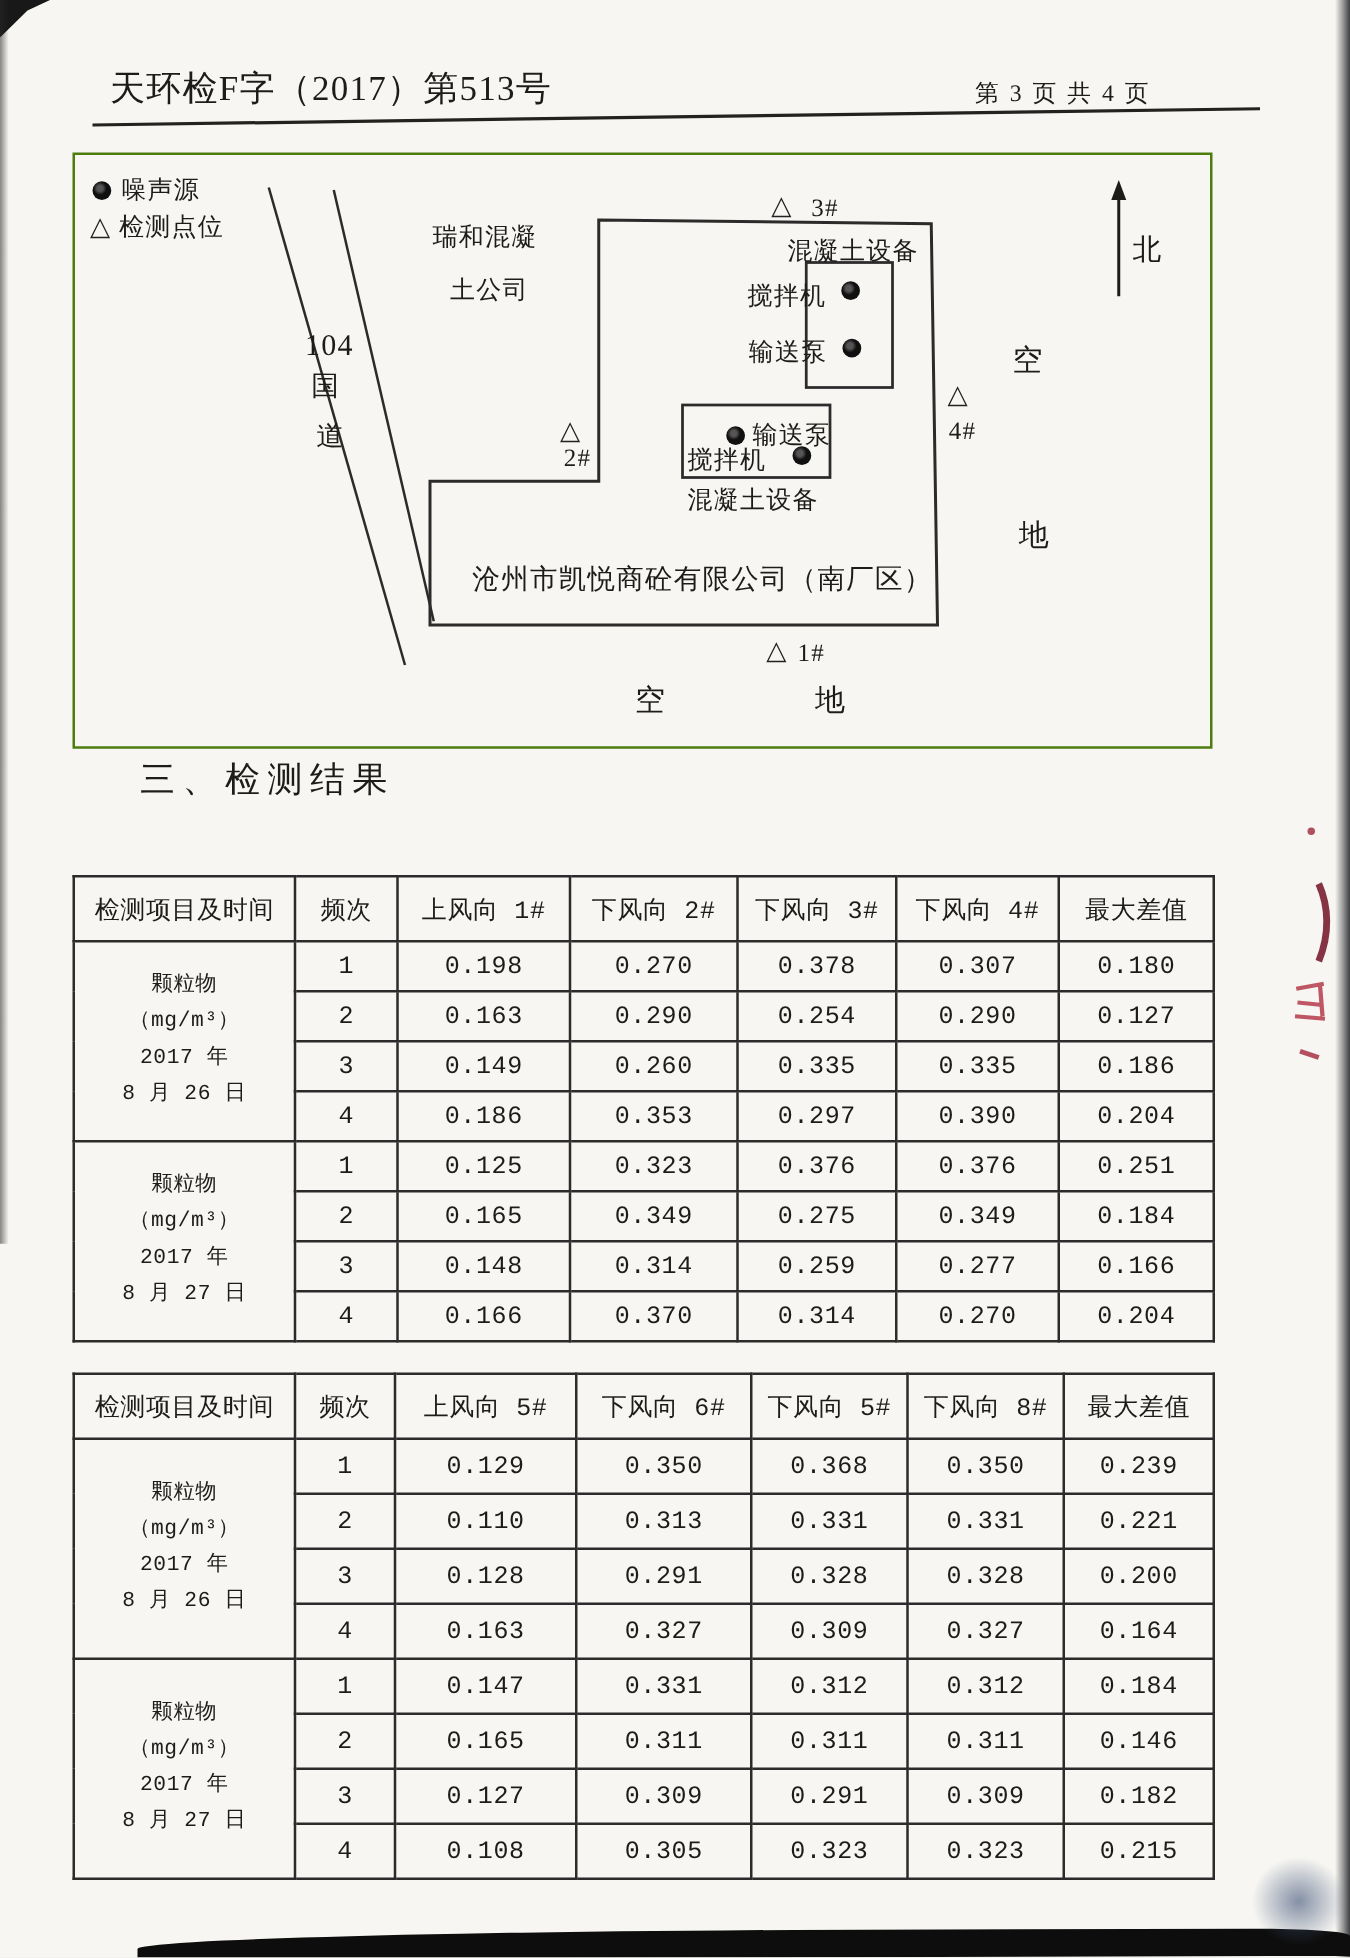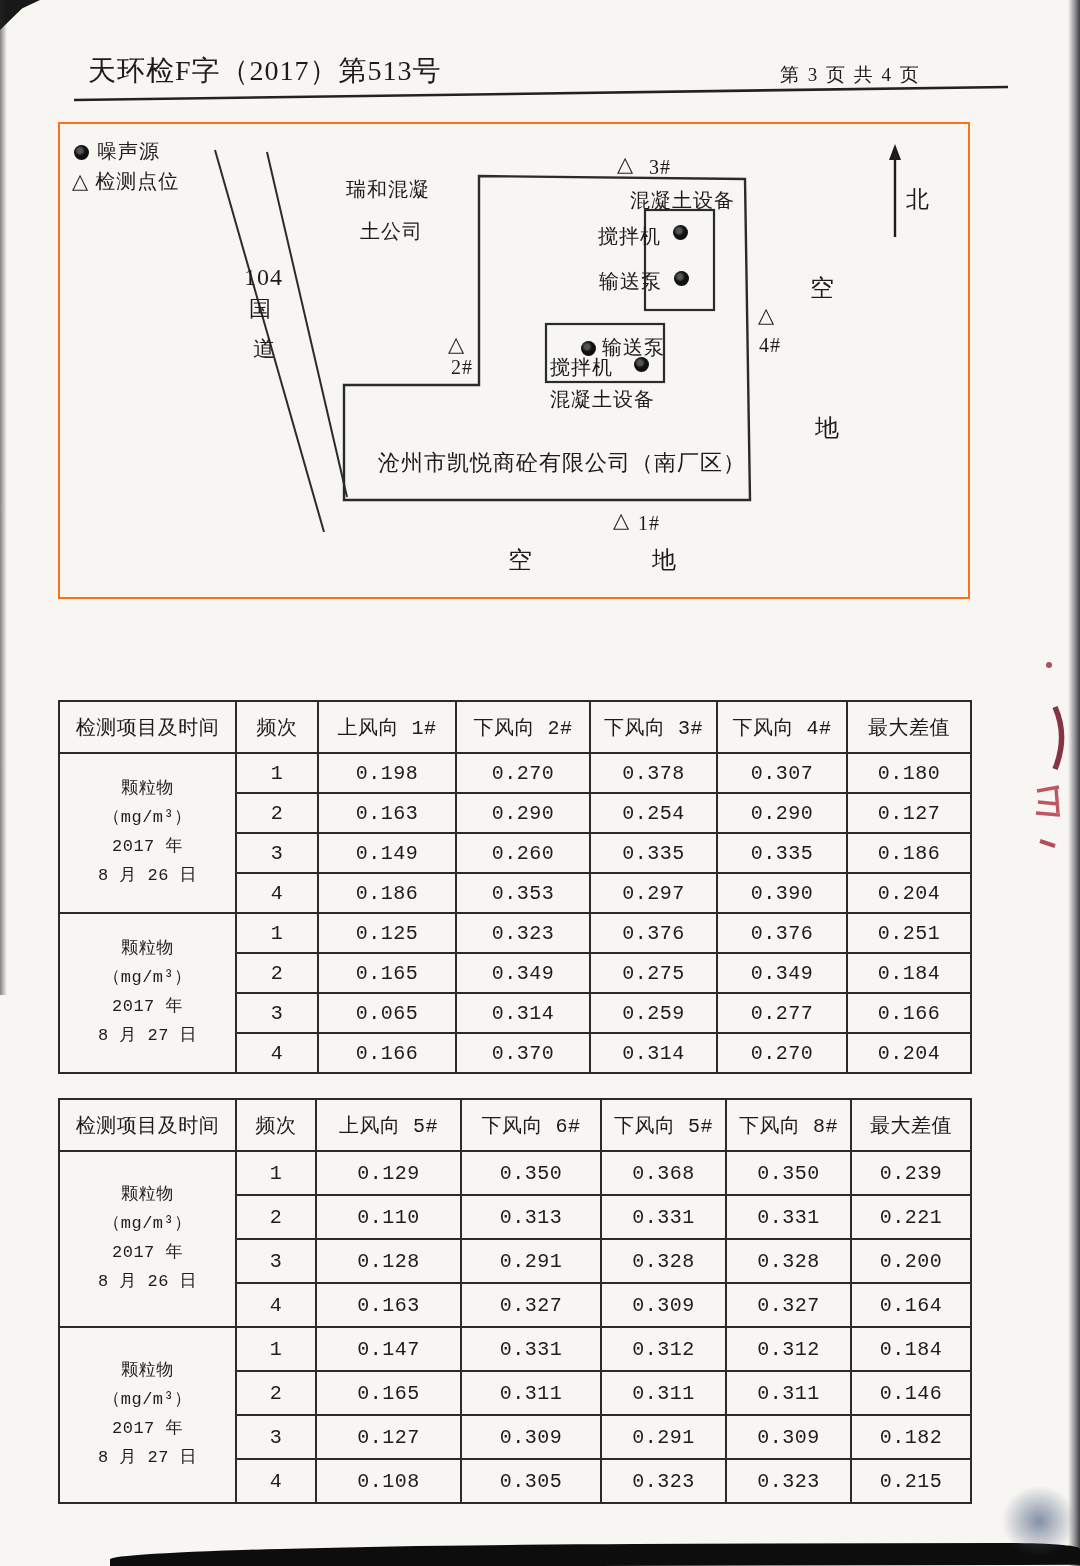--- a/index.html
+++ b/index.html
@@ -7,21 +7,21 @@
        font-family:"Liberation Serif","DejaVu Serif",serif;color:#1d1c1a;}
   .page{position:relative;width:1080px;height:1566px;background:#f7f6f2;overflow:hidden;}
 
   
   .doc-number{position:absolute;left:88px;top:52px;font-size:28px;letter-spacing:1px;}
   .page-label{position:absolute;left:780px;top:62px;font-size:19px;letter-spacing:2px;}
   .head-rule{position:absolute;left:0;top:0;pointer-events:none;}
 
   
   .diagram{position:absolute;left:58px;top:122px;width:908px;height:473px;
-           border:2px solid #f97316;background:transparent;}
+           border:2px solid #4d7c0f;background:transparent;}
   .dsvg{position:absolute;left:0;top:0;width:100%;height:100%;}
   .dlabel{position:absolute;font-size:20px;white-space:nowrap;letter-spacing:1px;}
   .dot{display:inline-block;width:15px;height:15px;border-radius:50%;
        background:radial-gradient(circle at 40% 38%, #555 0 18%, #101010 40%);vertical-align:-2px;}
   .tri{font-size:21px;line-height:1;color:#222;}
   .legend-row{position:absolute;font-size:20px;letter-spacing:1px;}
   .legend-row .dot{margin-right:8px;}
   .legend-row .tri{margin-right:6px;}
 
   
@@ -118,20 +118,21 @@
     <div class="dlabel" style="left:699px;top:210px;">4#</div>
 
     <div class="dlabel" style="left:750px;top:148px;font-size:24px;">空</div>
     <div class="dlabel" style="left:755px;top:288px;font-size:24px;">地</div>
     <div class="dlabel" style="left:448px;top:420px;font-size:24px;">空</div>
     <div class="dlabel" style="left:592px;top:420px;font-size:24px;">地</div>
 
     <div class="dlabel" style="left:846px;top:60px;font-size:23px;">北</div>
   </div>
 
+  <div class="section-title">三、检测结果</div>
 
   <table class="rtab" id="table1" style="left:58px;top:700px;width:912px;">
     <colgroup>
       <col style="width:177px">
         <col style="width:82px">
         <col style="width:138px">
       <col style="width:134px">
         <col style="width:127px">
         <col style="width:130px">
         <col style="width:124px">
@@ -203,21 +204,21 @@
         <tr>
           <td>2</td>
           <td>0.165</td>
           <td>0.349</td>
           <td>0.275</td>
           <td>0.349</td>
           <td>0.184</td>
         </tr>
         <tr>
           <td>3</td>
-          <td>0.065</td>
+          <td>0.148</td>
           <td>0.314</td>
           <td>0.259</td>
           <td>0.277</td>
           <td>0.166</td>
         </tr>
         <tr>
           <td>4</td>
           <td>0.166</td>
           <td>0.370</td>
           <td>0.314</td>

